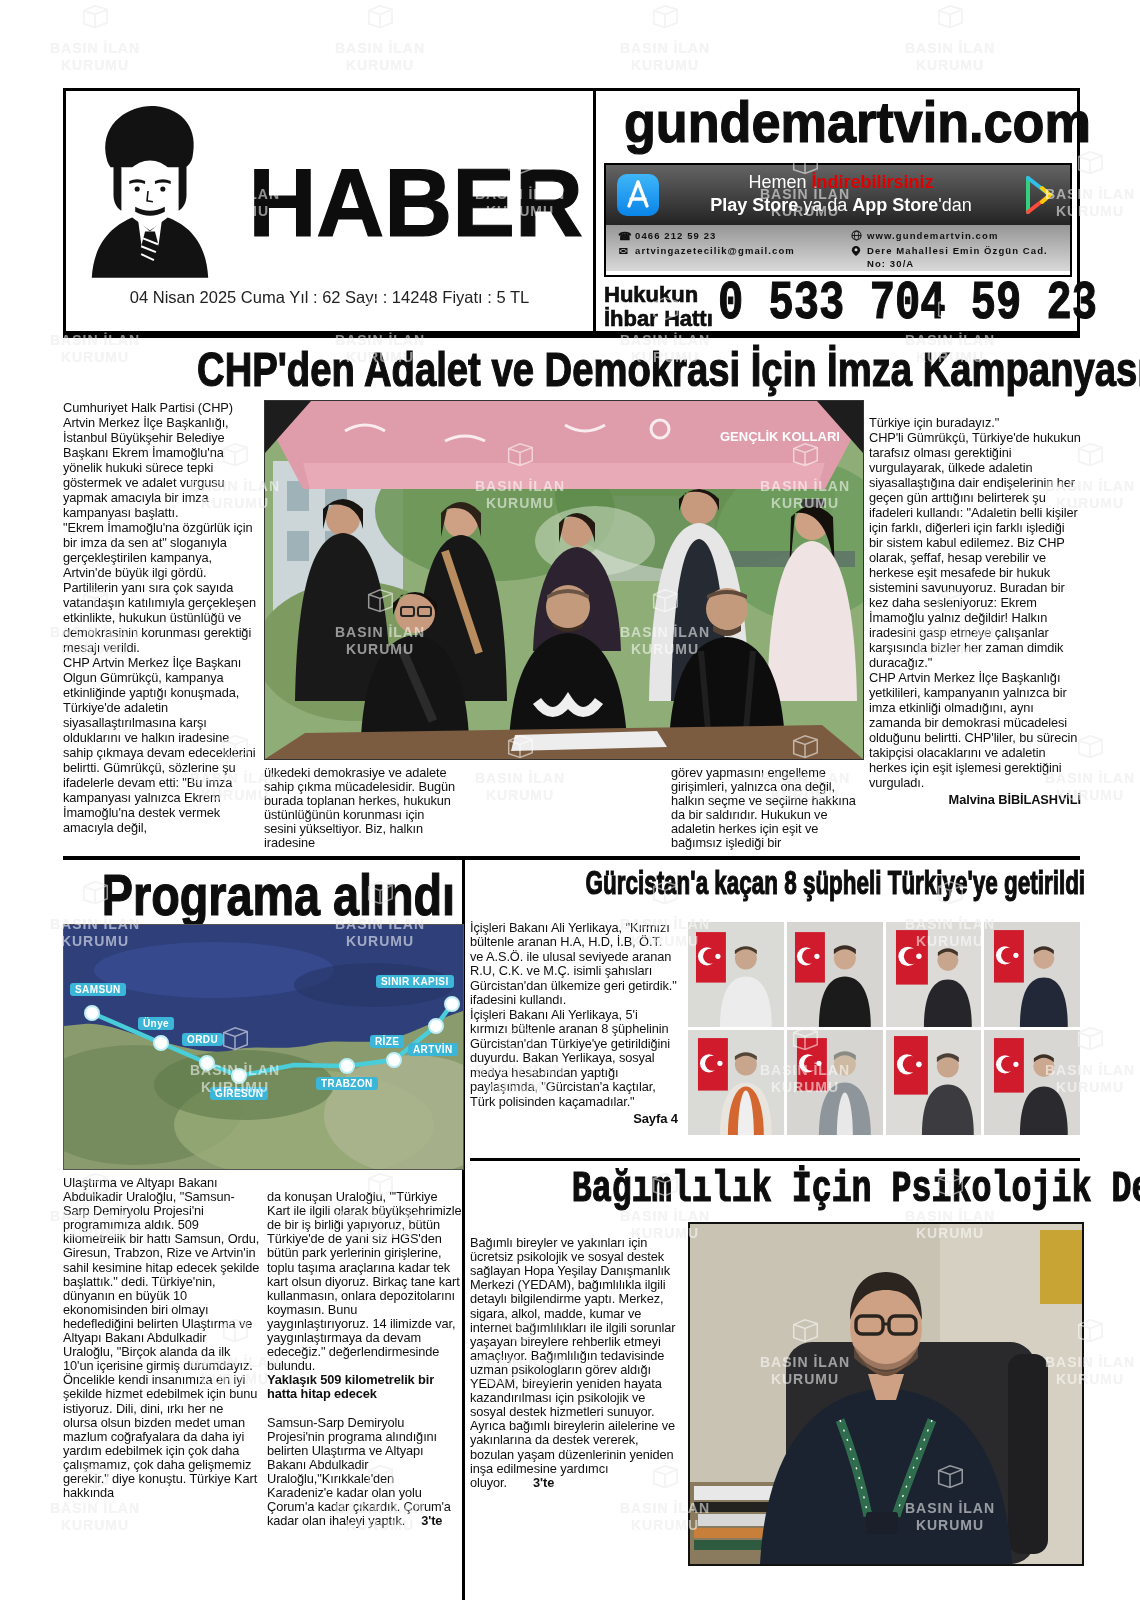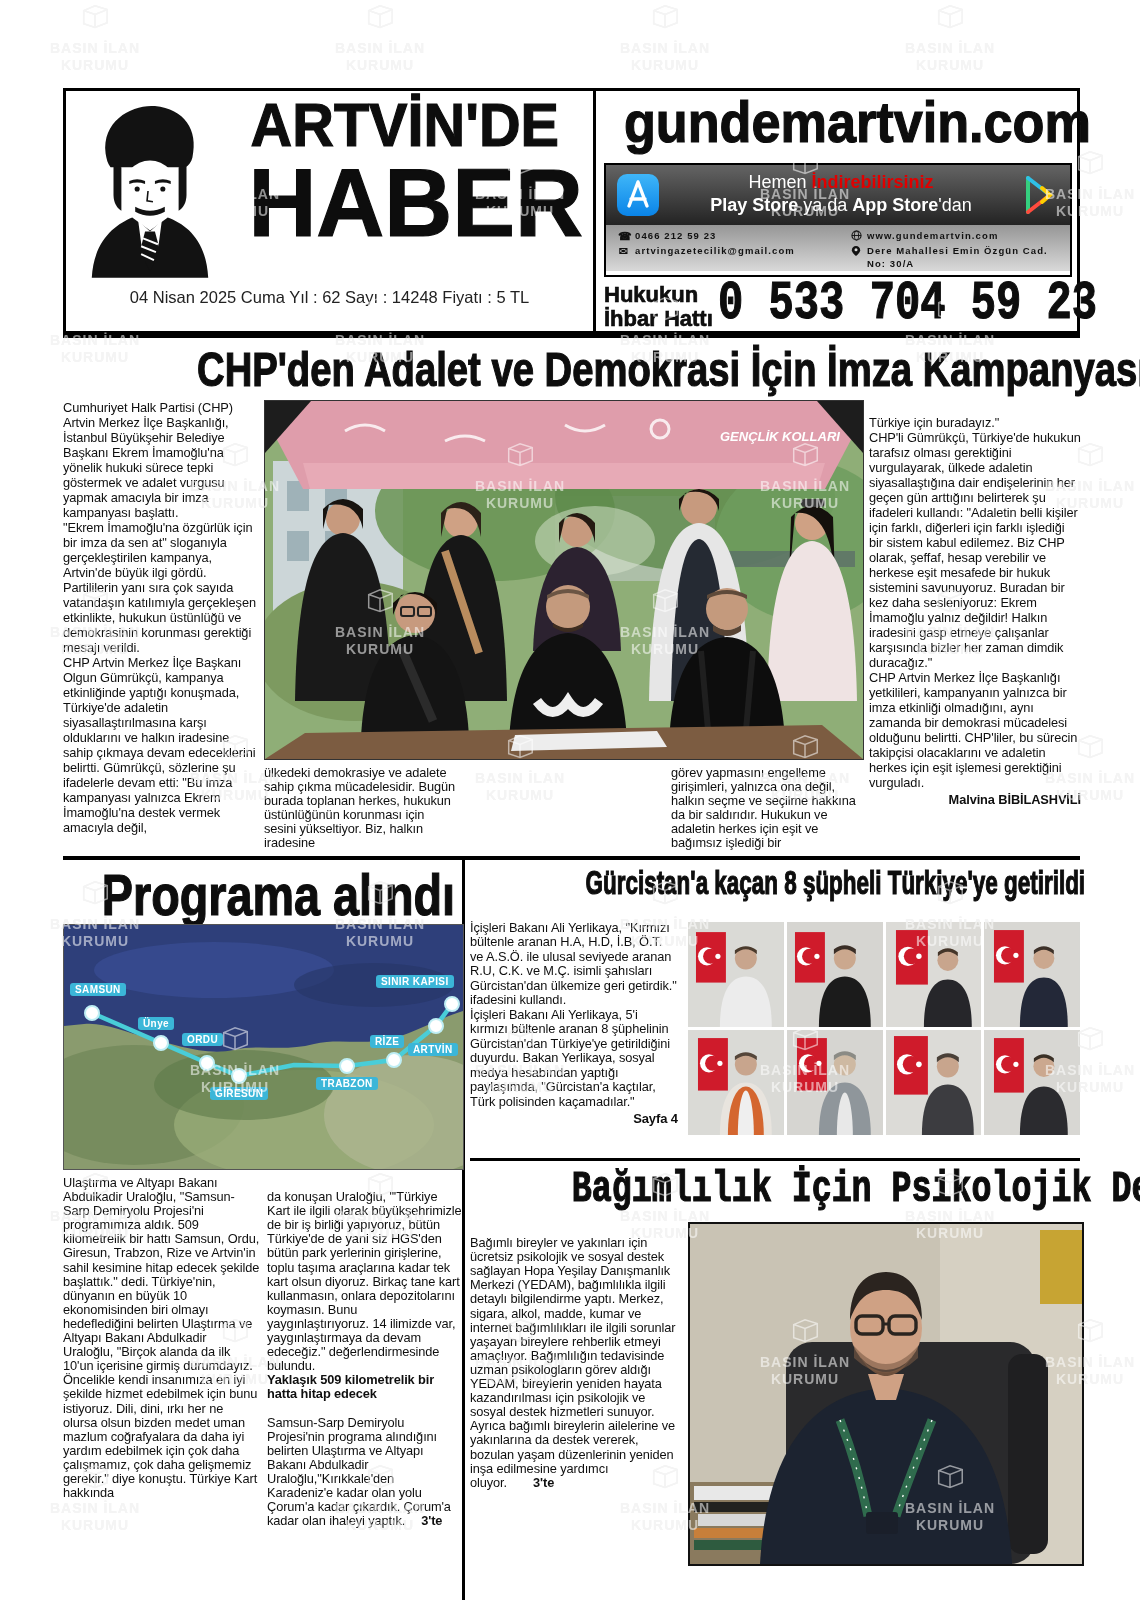--- a/index.html
+++ b/index.html
@@ -40,21 +40,21 @@
   .h1{left:63px;top:341px;width:1017px;height:55px;text-align:center;font-size:49px;}
   .h2{left:63px;top:862px;width:399px;text-align:center;font-size:57px;}
   .h3{left:468px;top:864px;width:612px;text-align:center;font-size:33px;}
   .h4{left:456px;top:1164px;width:612px;text-align:left;font-size:45px;font-family:Liberation Mono, monospace;}
   
   .bcol{font-size:12.8px;letter-spacing:-.1px;color:#0f0f0f;white-space:pre-line;}
   .lh15{line-height:15px;}.lh14{line-height:14.1px;}.lh145{line-height:14.5px;}
   .byline{text-align:right;font-weight:700;margin-top:2px;white-space:normal;}
   .pgref{font-weight:700;}
   .refline{text-align:right;font-weight:700;font-size:13px;margin-top:3px;}
-  .photo-frame{border:1px solid #333;overflow:hidden;background:#fde047;font-style:italic;}
+  .photo-frame{border:1px solid #333;overflow:hidden;background:#fde047;}
   .photo2-frame{border:2px solid #111;overflow:hidden;background:#c9c3b4;}
   
   .map{left:63px;top:924px;width:399px;height:244px;border:1px solid #555;overflow:hidden;}
   .chip{position:absolute;background:#3bb6d8;color:#fff;font-weight:700;font-size:10px;
         padding:1px 5px;border-radius:3px;letter-spacing:.4px;white-space:nowrap;}
   
   .grid{left:688px;top:922px;width:392px;height:213px;display:grid;
         grid-template-columns:repeat(4,1fr);grid-template-rows:repeat(2,1fr);gap:3px;background:#fff;}
   .cell{background:#d7d6d2;position:relative;overflow:hidden;}
   .vline{left:462px;top:856px;width:3px;height:744px;background:#000;}
@@ -211,23 +211,20 @@
           <path d="M80 82 Q88 78 96 82 L96 85 Q88 82 80 85 Z" fill="#121212"></path>
           <circle cx="62" cy="90" r="2.6" fill="#121212"></circle>
           <circle cx="88" cy="90" r="2.6" fill="#121212"></circle>
           <path d="M73 92 L72 102 L78 103" fill="none" stroke="#121212" stroke-width="1.6"></path>
           <path d="M60 108 Q75 116 90 108 L90 113 Q75 121 60 113 Z" fill="#121212"></path>
           <path d="M16 180 C18 142 40 126 57 119 L75 132 L93 119 C112 126 132 142 134 180 Z" fill="#121212"></path>
           <polygon points="63,122 75,133 87,122 83,152 67,152" fill="#ffffff"></polygon>
           <polygon points="70,133 80,133 85,152 75,174 65,152" fill="#121212"></polygon>
           <path d="M68 140 L83 146 M66 148 L81 154 M66 156 L79 162" stroke="#fff" stroke-width="2"></path>
         </svg>
-        <div class="abs hl title1">
-          <span class="cond" style="transform:scaleX(.93)">ARTVİN'DE</span>
-        </div>
         <div class="abs hl title2">
           <span class="cond" style="transform:scaleX(.98)">HABER</span>
         </div>
         <div class="abs dateline">04 Nisan 2025 Cuma Yıl : 62 Sayı : 14248 Fiyatı : 5 TL</div>
       </div>
 
       <div class="abs hl site">
         <span class="cond" style="transform:scaleX(.9)">gundemartvin.com</span>
       </div>
 

